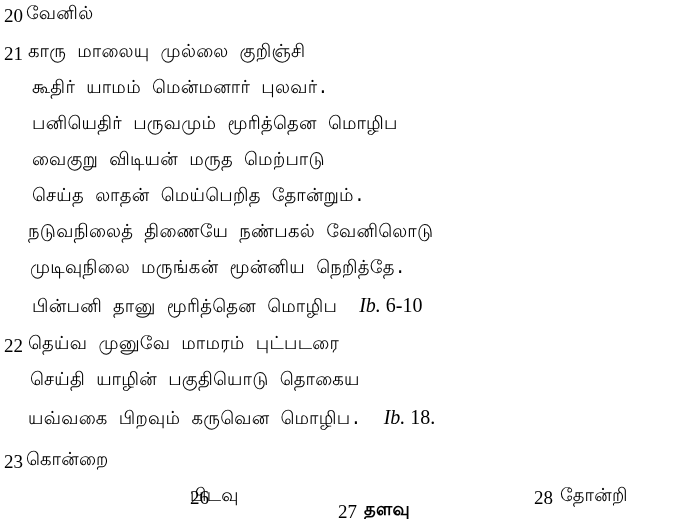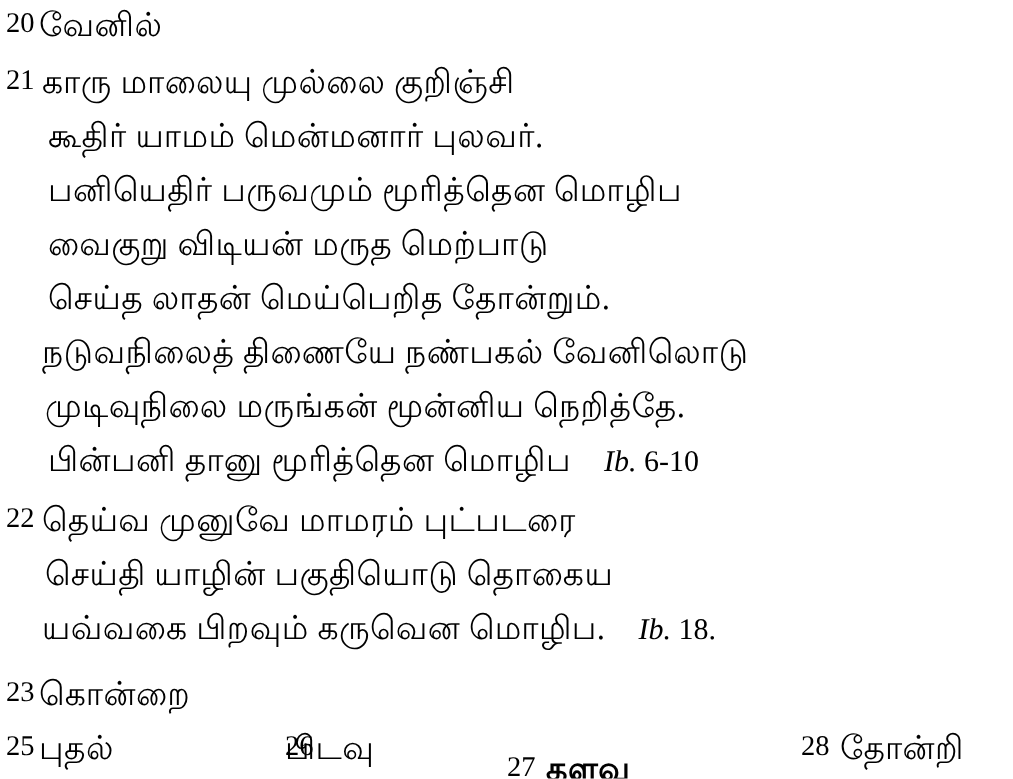--- a/index.html
+++ b/index.html
@@ -20,22 +20,22 @@
     width: 562px;
     height: 519px;
   }
   .num {
     font-family: "Liberation Serif", serif;
     font-size: 19px;
     line-height: 1;
     vertical-align: top;
   }
   .tam {
-    font-family: Liberation Serif, serif;
-    font-size: 22px;
+    font-family: Liberation Mono, monospace;
+    font-size: 18px;
     letter-spacing: 0.3px;
   }
   .ref {
     font-family: "Liberation Serif", serif;
     font-size: 20px;
   }
   .ref .it {
     font-style: italic;
   }
   
@@ -102,24 +102,20 @@
   <div class="line" style="left:28px; top:406px;">
     <span class="tam">யவ்வகை பிறவும் கருவென மொழிப.</span>
     <span class="ref" style="margin-left:18px;"><span class="it">Ib.</span><span> 18.</span></span>
   </div>
 
   <div class="line" style="left:4px; top:450px;">
     <span class="num">23</span>
     <span class="tam indent" style="margin-left:22px;">கொன்றை</span>
   </div>
 
-  <div class="line" style="left:4px; top:486px;">
-    <span class="num">25</span>
-    <span class="tam indent" style="margin-left:22px;">புதல்</span>
-  </div>
   <div class="line" style="left:190px; top:486px;">
     <span class="num">26</span>
     <span class="tam indent" style="">பிடவு</span>
   </div>
   <div class="line" style="left:338px; top:500px;">
     <span class="num">27</span>
     <span class="tam indent bold" style="margin-left:26px;">தளவு</span>
   </div>
   <div class="line" style="left:534px; top:486px;">
     <span class="num">28</span>

